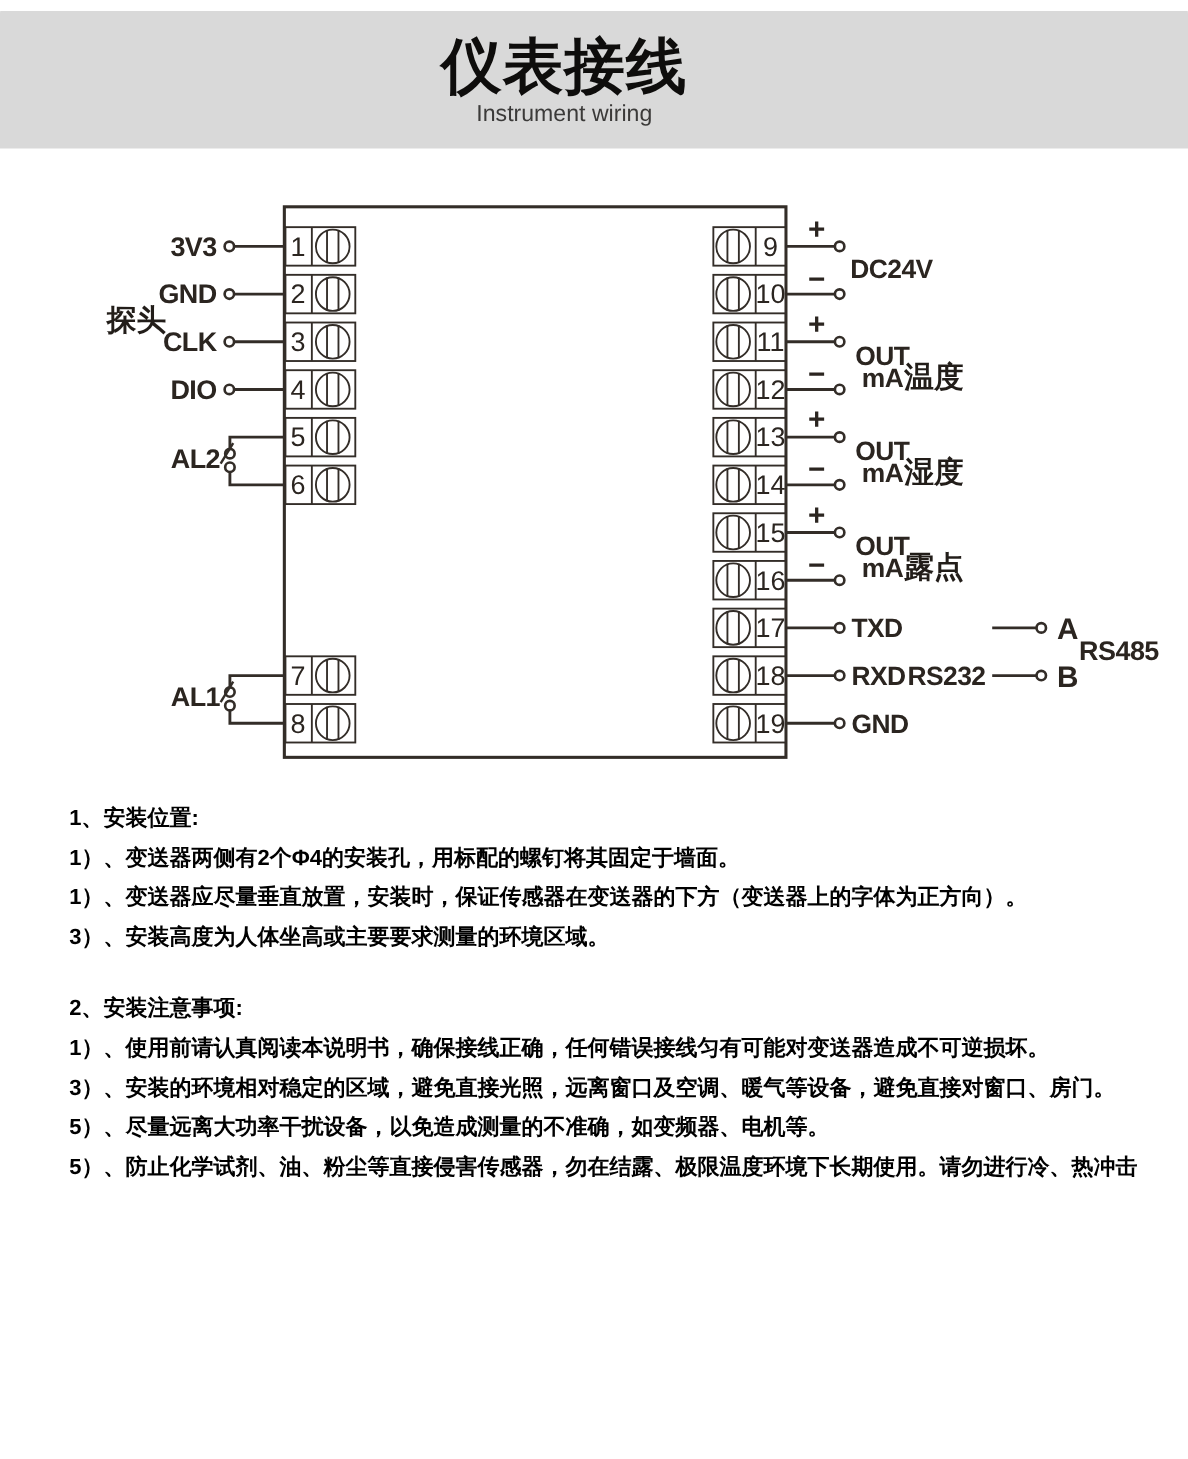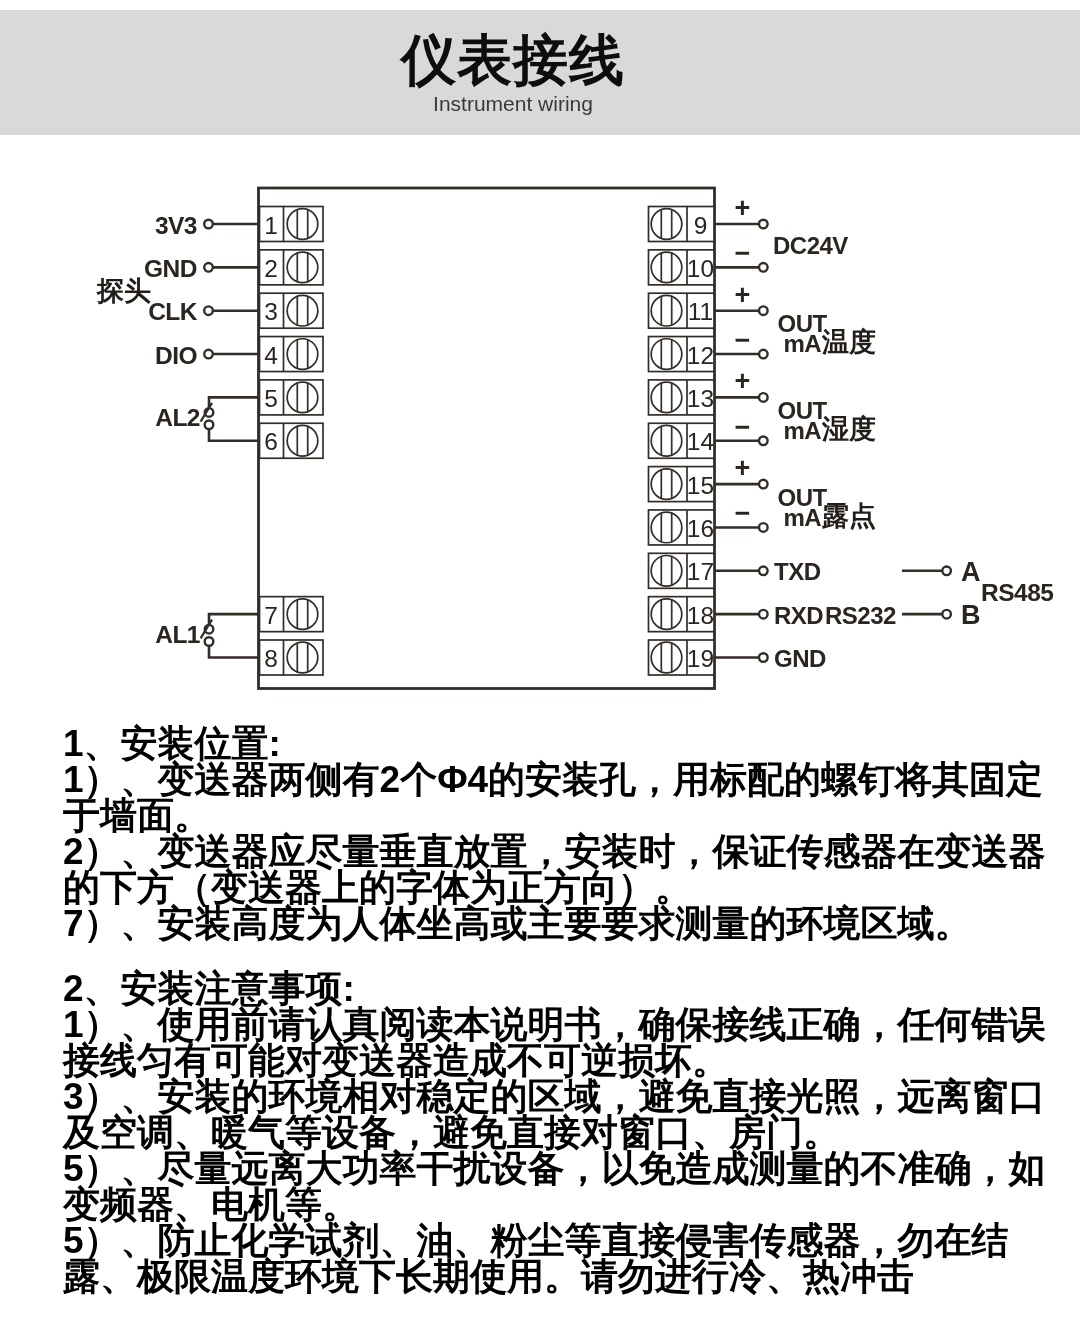--- a/index.html
+++ b/index.html
@@ -22,21 +22,21 @@
   }
   #diagram { position:absolute; left:0; top:0; }
   #diagram text { fill:#2b2520; }
   #diagram .t-pin  { font-size:24.5px; font-weight:700; letter-spacing:-0.5px; }
   #diagram .t-num  { font-size:24.5px; font-weight:400; }
   #diagram .t-sig  { font-size:24px;   font-weight:700; letter-spacing:-0.5px; }
   #diagram .t-pm   { font-size:27px;   font-weight:700; }
   #diagram .t-cn   { font-size:27px;   font-weight:600; fill:#221d19; }
   .notes {
     position:absolute; left:63px; top:726px; width:986px;
-    font-size:37px; line-height:36px; font-weight:600; color:#000000;
+    font-size:20px; line-height:36px; font-weight:600; color:#000000;
   }
   .section + .section { margin-top:29px; }
 </style>
 </head>
 <body>
 
 <div class="page">
   <div class="header-band">
     <div class="header-inner">
       <div class="title">仪表接线</div>
@@ -235,22 +235,22 @@
       <line x1="902" y1="614.1500000000001" x2="942" y2="614.1500000000001" stroke="#332d28" stroke-width="2.6"></line>
       <circle cx="946.6" cy="614.1500000000001" r="4.3" fill="#fff" stroke="#332d28" stroke-width="2.4"></circle>
       <text x="961" y="615.1500000000001" class="t-pm" text-anchor="start" dominant-baseline="central">B</text>
       <text x="981" y="592.475" class="t-pin" text-anchor="start" dominant-baseline="central">RS485</text>
     </svg>
 
   <div class="notes" id="notes">
       <div class="section">
         <div>1、安装位置:</div>
         <div>1）、变送器两侧有2个Φ4的安装孔，用标配的螺钉将其固定于墙面。</div>
-        <div>2）、变送器应尽量垂直放置，安装时，保证传感器在变送器的下方（变送器上的字体为正方向）。</div>
-        <div>7）、安装高度为人体坐高或主要要求测量的环境区域。</div>
+        <div>1）、变送器应尽量垂直放置，安装时，保证传感器在变送器的下方（变送器上的字体为正方向）。</div>
+        <div>3）、安装高度为人体坐高或主要要求测量的环境区域。</div>
       </div>
       <div class="section">
         <div>2、安装注意事项:</div>
         <div>1）、使用前请认真阅读本说明书，确保接线正确，任何错误接线匀有可能对变送器造成不可逆损坏。</div>
         <div>3）、安装的环境相对稳定的区域，避免直接光照，远离窗口及空调、暖气等设备，避免直接对窗口、房门。</div>
         <div>5）、尽量远离大功率干扰设备，以免造成测量的不准确，如变频器、电机等。</div>
         <div>5）、防止化学试剂、油、粉尘等直接侵害传感器，勿在结露、极限温度环境下长期使用。请勿进行冷、热冲击</div>
       </div>
     </div>
 </div>

